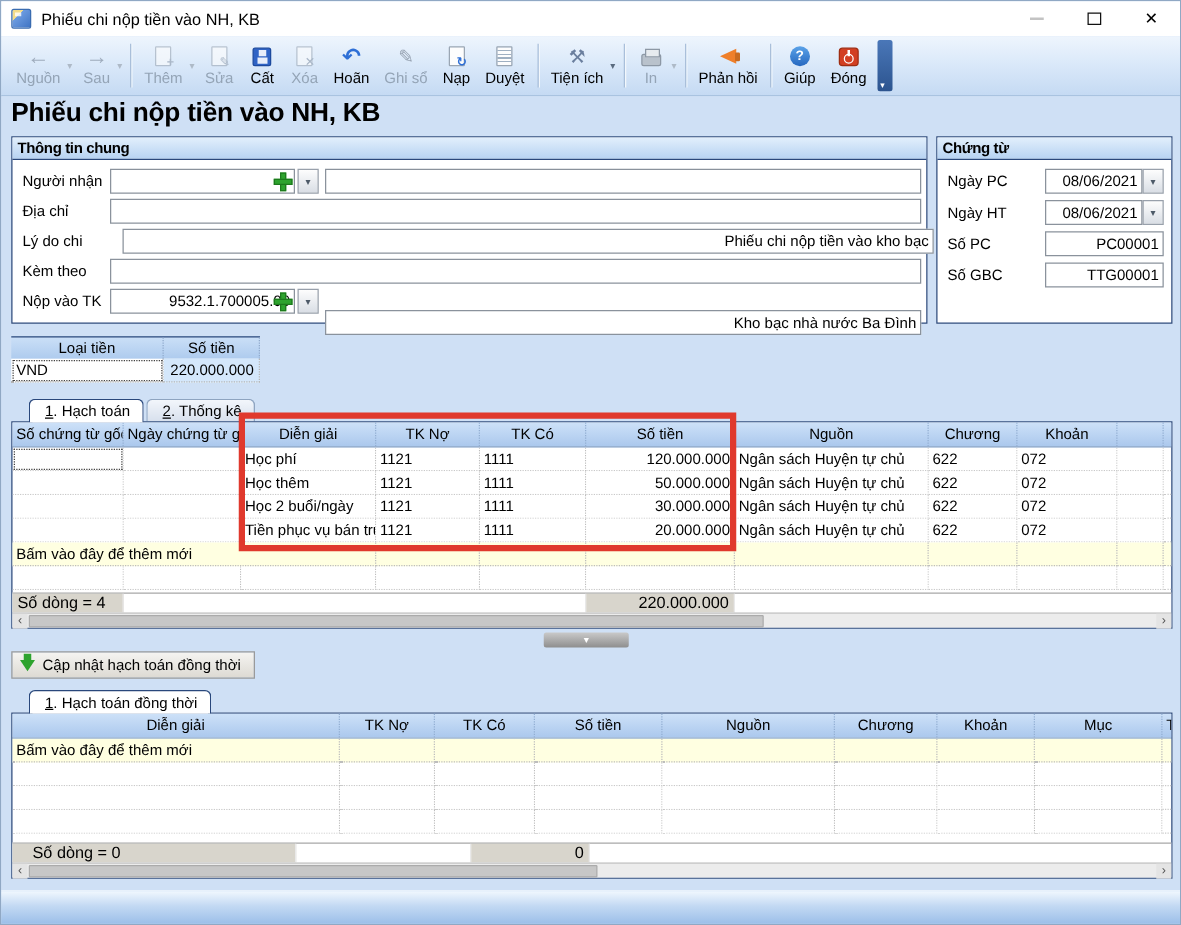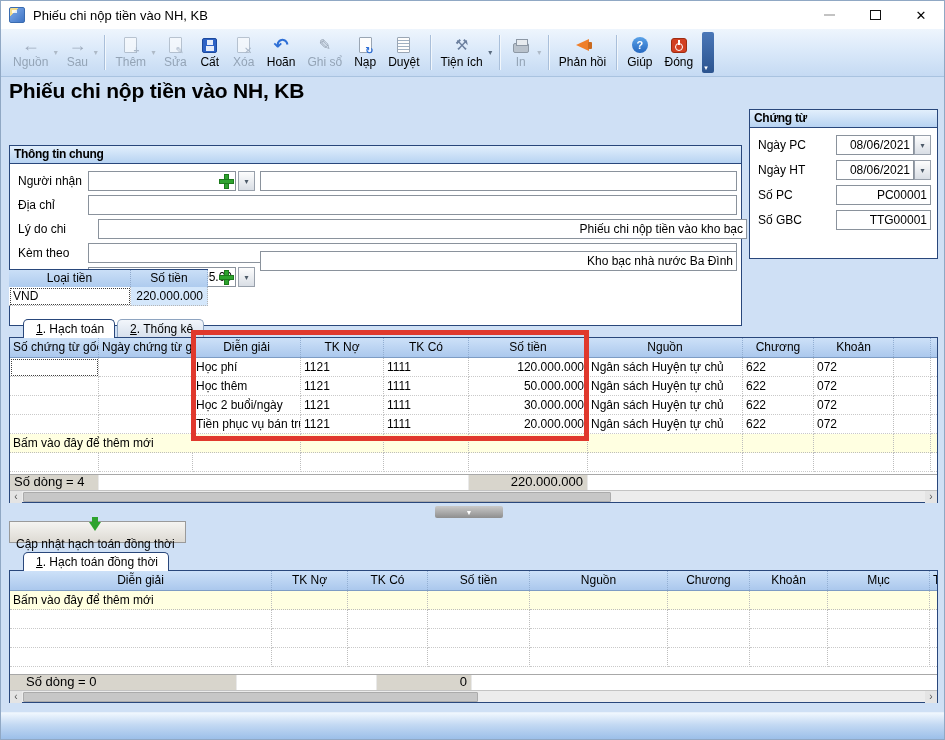--- a/index.html
+++ b/index.html
@@ -100,21 +100,21 @@
   .fgray { background:#d8d5cc; }
   .hscroll { flex:0 0 12px; position:relative; background:#ececec; border-top:1px solid #c3c3c3; }
   .sarrow { position:absolute; top:0; width:12px; height:12px; font-size:10px; line-height:11px; text-align:center; color:#555; background:#e4e4e4; }
   .sthumb { position:absolute; top:1px; height:10px; background:#c7c7c7; border:1px solid #ababab; border-radius:1px; }
 
   .splitter { position:absolute; left:434px; top:429px; width:68px; height:12px; border-radius:2px;
     background:linear-gradient(180deg,#c9c9c9,#8e8e8e); display:flex; align-items:center; justify-content:center; }
   .splitter span { color:#fff; font-size:7px; line-height:7px; }
 
   .update-btn { position:absolute; left:8px; top:444px; height:22px; padding:0 10px 0 6px; background:linear-gradient(180deg,#f5f4f1,#dddad3);
-    border:1px solid #9a9a9a; display:flex; align-items:center; gap:6px; font-size:12px;flex-direction:column; }
+    border:1px solid #9a9a9a; display:flex; align-items:center; gap:6px; font-size:12px; }
   .dl-arrow { width:0; height:0; border-left:6px solid transparent; border-right:6px solid transparent; border-top:9px solid #2ea32e; position:relative; }
   .dl-arrow::before { content:''; position:absolute; left:-3px; top:-14px; width:6px; height:6px; background:#2ea32e; }
 
   .red-rect { position:absolute; left:190px; top:253px; width:398px; height:111px; border:5px solid #e0392d; z-index:10; pointer-events:none; }
 
   
   .statusbar { height:27px; flex:0 0 auto; background:linear-gradient(180deg,#f0f7fe 0%,#c3d9f3 45%,#9cbfe9 100%); border-top:1px solid #e8f1fb; }
 </style>
 </head>
 <body>
@@ -245,38 +245,38 @@
           <span class="power-ico"></span>
         </span>
       <span class="tb-label">Đóng</span>
     </div>
     <div class="tb-overflow"></div>
   </div>
 
   <div class="content">
     <div class="page-title">Phiếu chi nộp tiền vào NH, KB</div>
 
-    <div class="group" style="left:8px; top:32px; width:733px; height:181px;margin-top:36px;">
+    <div class="group" style="left:8px; top:32px; width:733px; height:150px;">
       <div class="group-header">Thông tin chung</div>
       <span class="flabel" style="top:25px;">Người nhận</span>
       <div class="tbox" style="left:78px; top:25px; width:148px;"></div>
       <span class="plus-ico" style="left:209px; top:28px;"></span>
       <div class="dd-btn" style="left:228px; top:25px;">▾</div>
       <div class="tbox" style="left:250px; top:25px; width:477px;"></div>
       <span class="flabel" style="top:49px;">Địa chỉ</span>
       <div class="tbox" style="left:78px; top:49px; width:649px;"></div>
       <span class="flabel" style="top:73px;">Lý do chi</span>
       <div class="tbox" style="left:88px; top:73px; width:649px;">Phiếu chi nộp tiền vào kho bạc</div>
       <span class="flabel" style="top:97px;">Kèm theo</span>
       <div class="tbox" style="left:78px; top:97px; width:649px;"></div>
       <span class="flabel" style="top:121px;">Nộp vào TK</span>
       <div class="tbox" style="left:78px; top:121px; width:148px;">9532.1.700005.00</div>
       <span class="plus-ico" style="left:209px; top:124px;"></span>
       <div class="dd-btn" style="left:228px; top:121px;">▾</div>
-      <div class="tbox" style="left:250px; top:105px; width:477px;">Kho bạc nhà nước Ba Đình</div>
+      <div class="tbox" style="left:250px; top:138px; width:477px;">Kho bạc nhà nước Ba Đình</div>
     </div>
 
     <div class="group" style="left:748px; top:32px; width:189px; height:150px;">
       <div class="group-header">Chứng từ</div>
       <span class="flabel" style="top:25px;">Ngày PC</span>
       <div class="tbox" style="left:86px; top:25px; width:78px;">08/06/2021</div>
       <div class="dd-btn" style="left:164px; top:25px;">▾</div>
       <span class="flabel" style="top:50px;">Ngày HT</span>
       <div class="tbox" style="left:86px; top:50px; width:78px;">08/06/2021</div>
       <div class="dd-btn" style="left:164px; top:50px;">▾</div>

